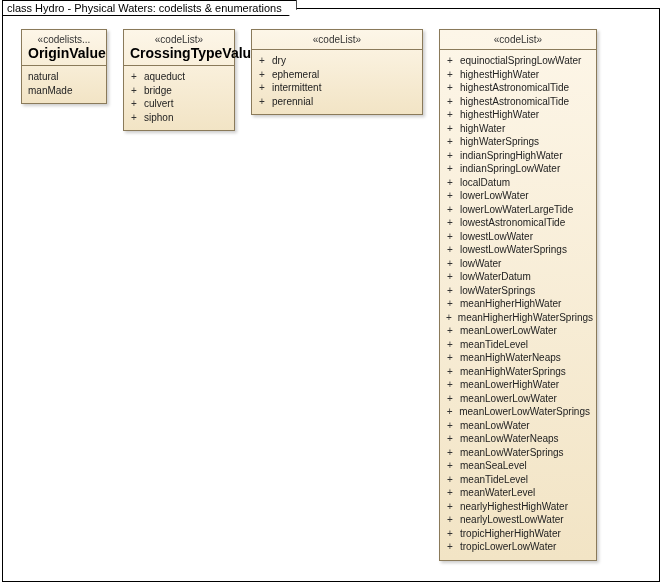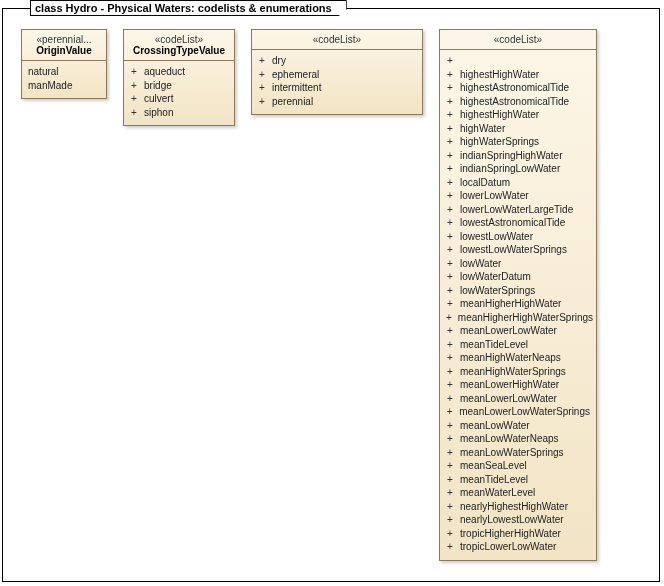--- a/index.html
+++ b/index.html
@@ -20,24 +20,23 @@
     border: 1px solid #000;
   }
   .frame-title {
     position: absolute;
     left: -1px;
     top: -9px;
     background: #fff;
     border: 1px solid #000;
     padding: 1px 8px 1px 4px;
     font-size: 11px;
-    font-weight: bold;
+    font-weight: normal;
     clip-path: polygon(0 0, 100% 0, 100% 60%, calc(100% - 8px) 100%, 0 100%);
     padding-right: 14px;
-    margin-left: 28px;
   }
   .uml-container {
     display: flex;
     align-items: flex-start;
     gap: 16px;
     padding: 20px 18px;
   }
   .uml-class {
     border: 1px solid #8a7a5a;
     background: linear-gradient(to bottom, #fdf6e8 0%, #f2e4c5 100%);
@@ -48,21 +47,21 @@
     text-align: center;
     padding: 4px 6px;
     border-bottom: 1px solid #8a7a5a;
   }
   .stereo {
     font-size: 10px;
     color: #333;
   }
   .cname {
     font-weight: bold;
-    font-size: 10px;
+    font-size: 14px;
     color: #000;
   }
   .uml-body {
     padding: 4px 6px 6px 6px;
   }
   .attr-row {
     display: flex;
     align-items: center;
     gap: 6px;
     white-space: nowrap;
@@ -82,21 +81,21 @@
 </head>
 <body>
 
 <div class="frame">
   <div class="frame-title">class Hydro - Physical Waters: codelists &amp; enumerations</div>
 
   <div class="uml-container">
 
     <div class="uml-class c1">
       <div class="uml-header">
-        <div class="stereo">«perennial...</div>
+        <div class="stereo">«codelists...</div>
         <div class="cname">OriginValue</div>
       </div>
       <div class="uml-body">
           <div class="attr-row">
             <span>natural</span>
           </div>
           <div class="attr-row">
             <span>manMade</span>
           </div>
         </div>
@@ -151,20 +150,21 @@
         </div>
     </div>
 
     <div class="uml-class c4">
       <div class="uml-header">
         <div class="stereo">«codeList»</div>
       </div>
       <div class="uml-body">
           <div class="attr-row">
             <span class="vis">+</span>
+            <span>equinoctialSpringLowWater</span>
           </div>
           <div class="attr-row">
             <span class="vis">+</span>
             <span>highestHighWater</span>
           </div>
           <div class="attr-row">
             <span class="vis">+</span>
             <span>highestAstronomicalTide</span>
           </div>
           <div class="attr-row">

